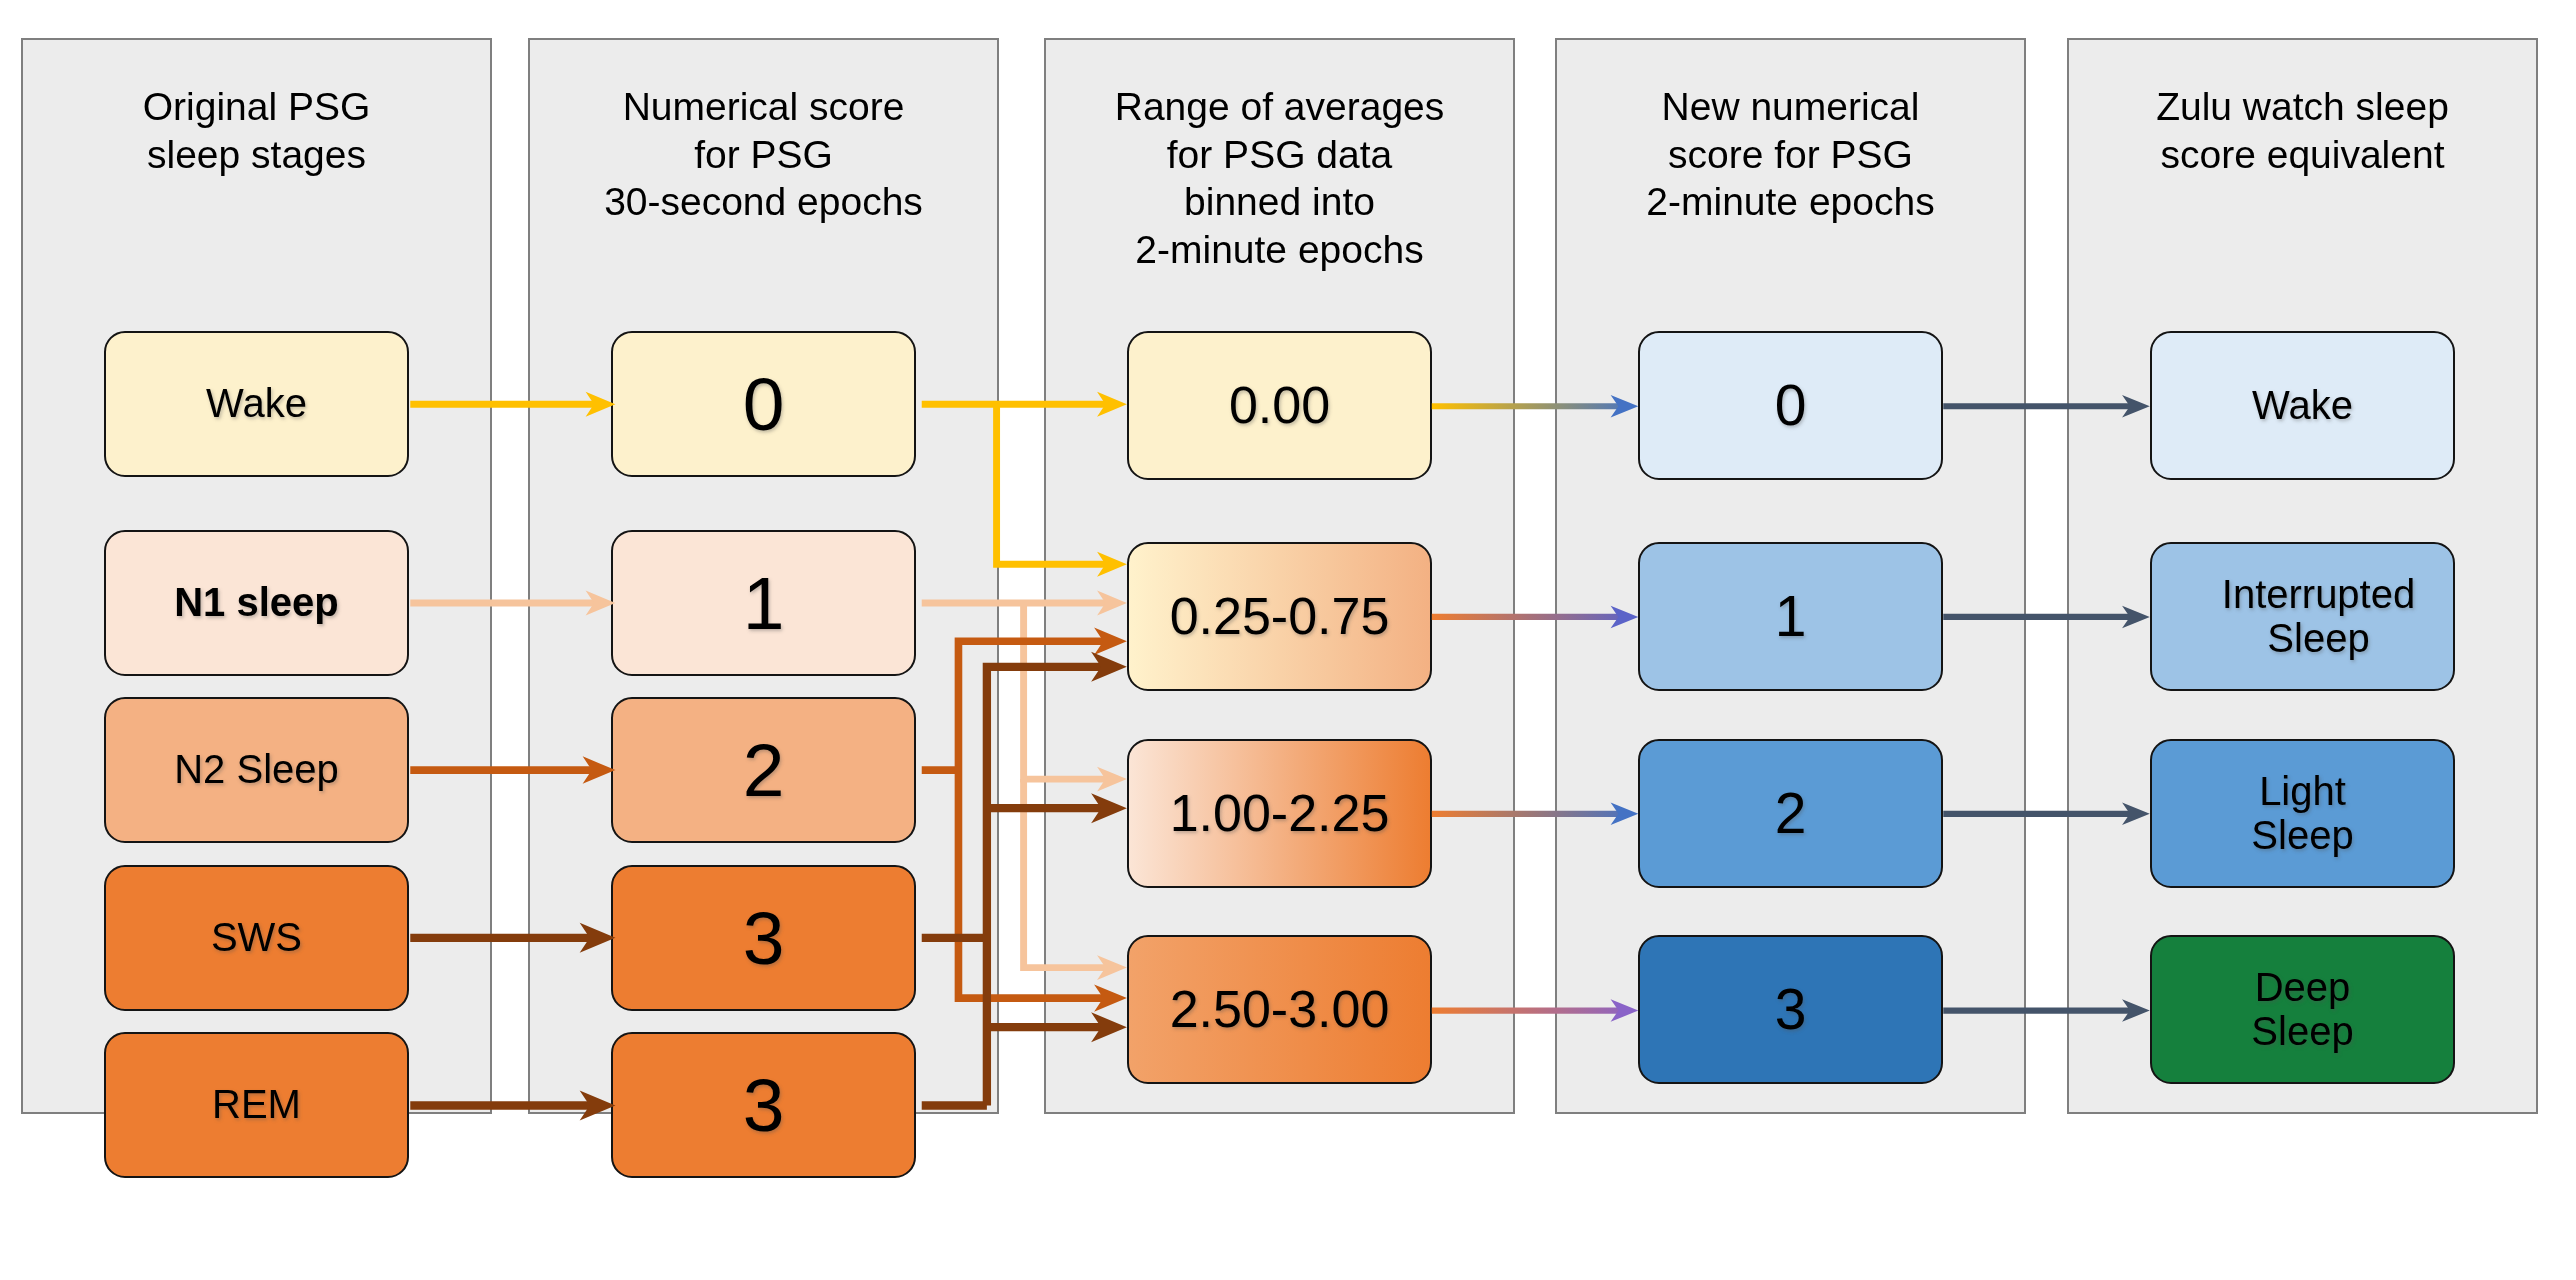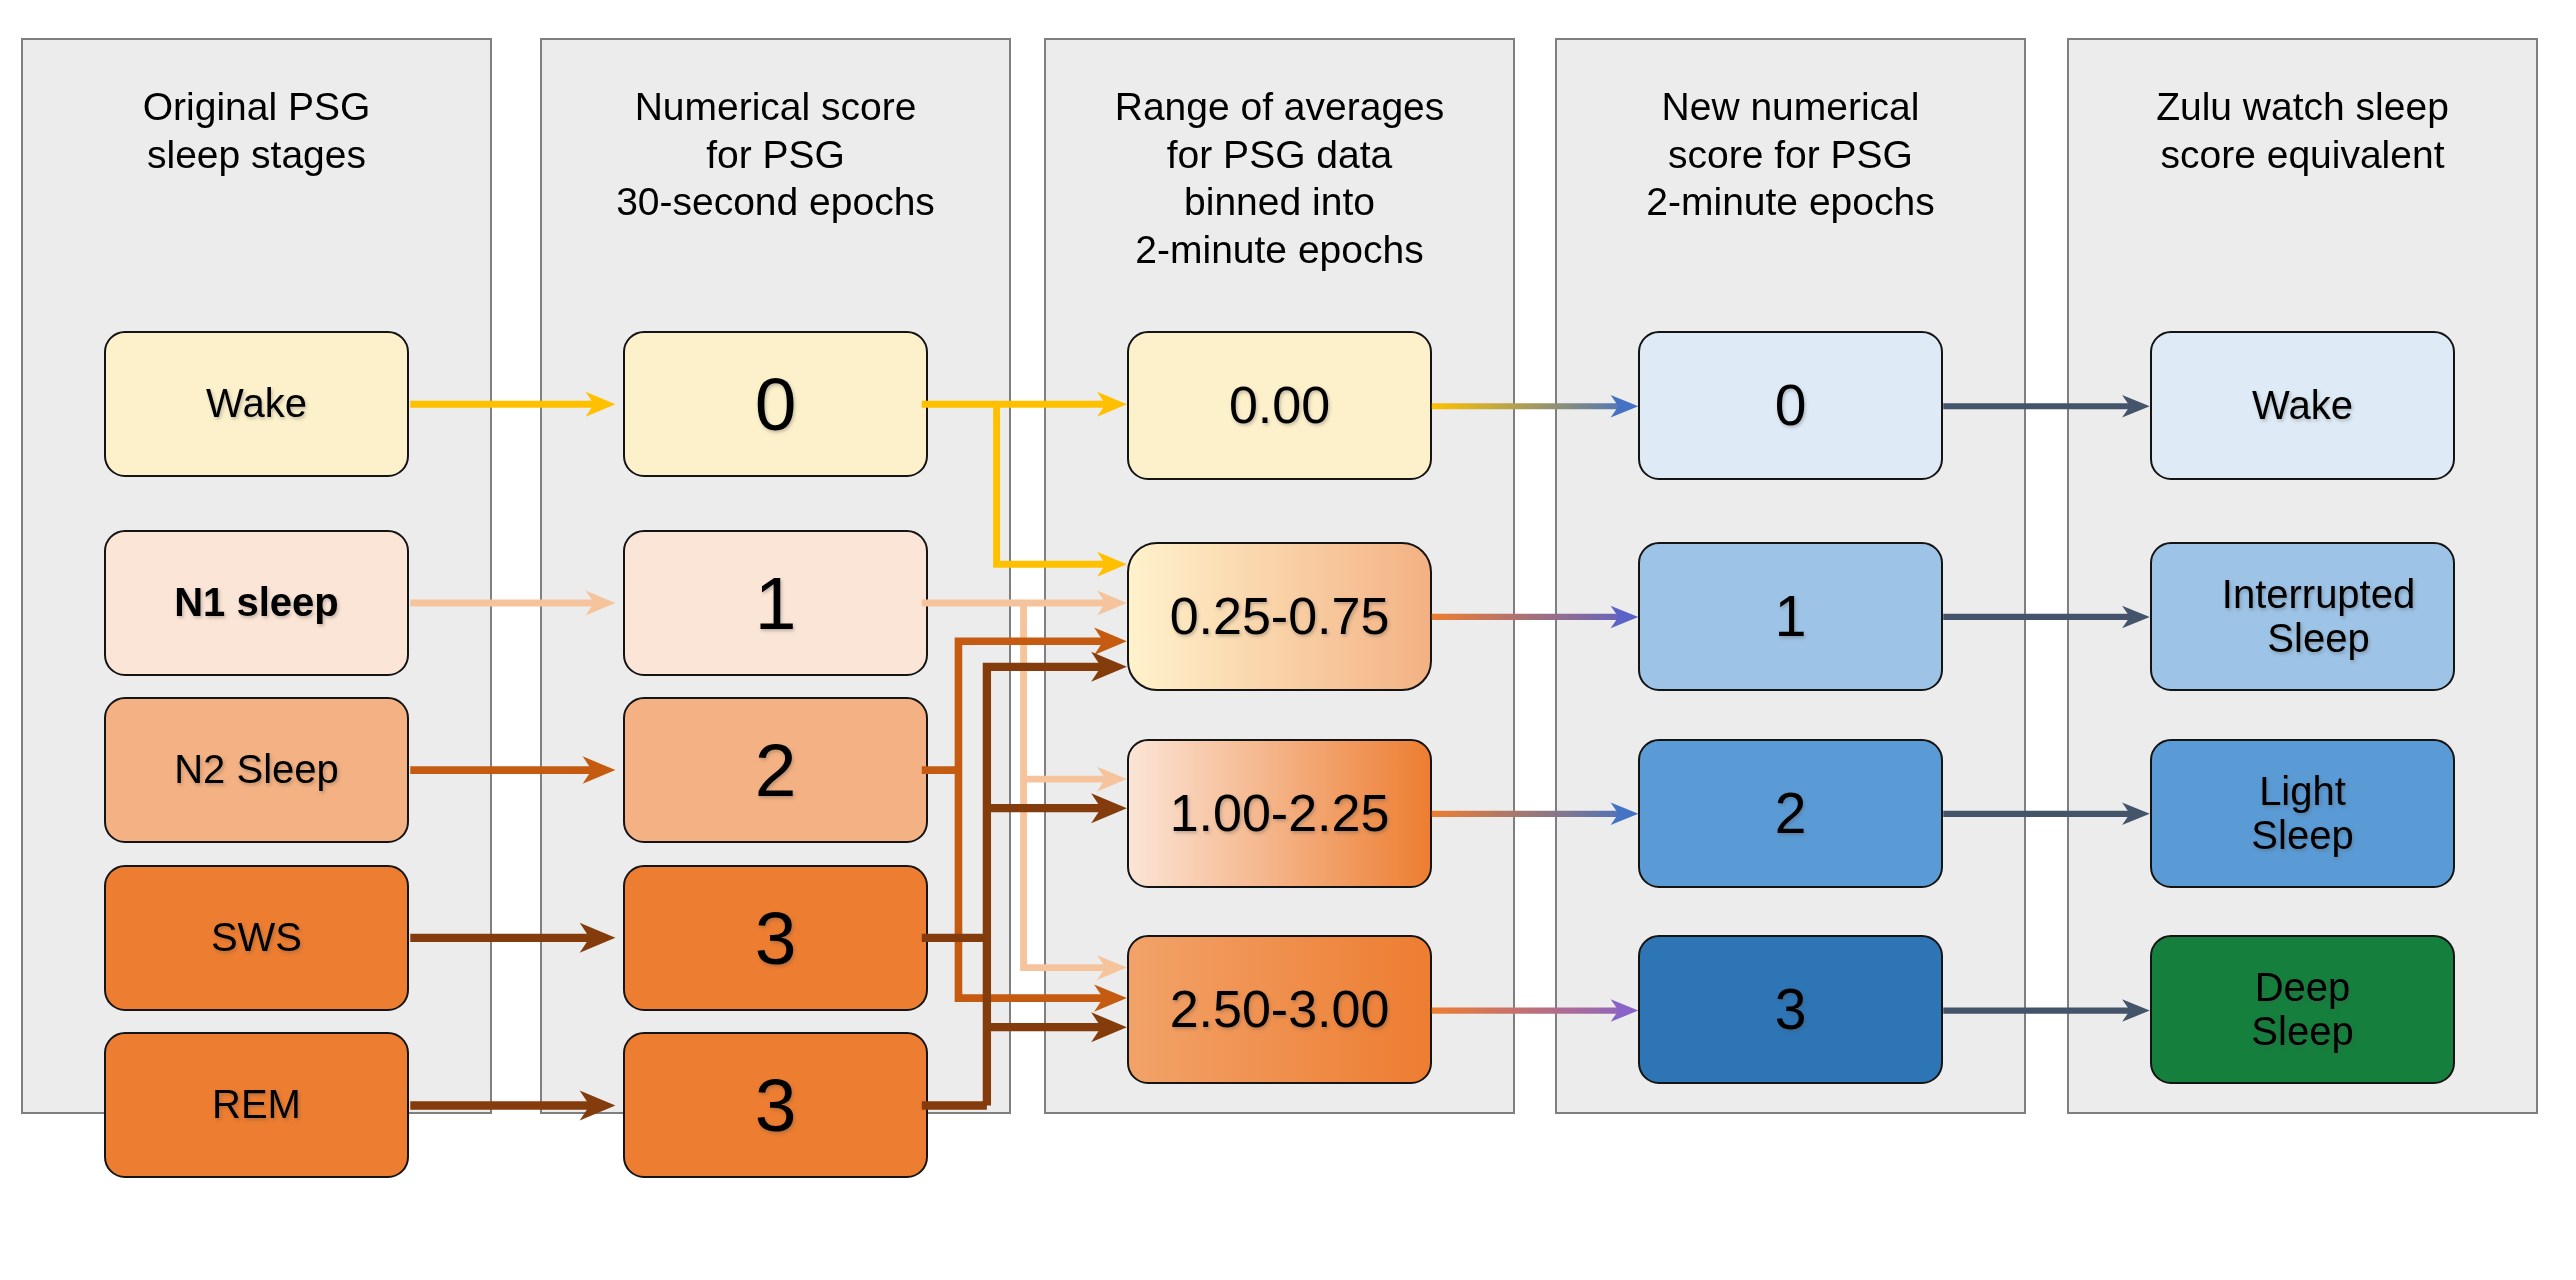--- a/index.html
+++ b/index.html
@@ -44,38 +44,38 @@
   <section class="panel" style="left:21px">
     <div class="panel-header">Original PSG
 sleep stages</div>
     <div class="box h5 r5-1" style="background: rgb(253, 241, 204);">Wake</div>
     <div class="box h5 r5-2" style="background: rgb(251, 229, 214); font-weight: bold;">N1 sleep</div>
     <div class="box h5 r5-3" style="background: rgb(244, 177, 131);">N2 Sleep</div>
     <div class="box h5 r5-4" style="background: rgb(237, 125, 49);">SWS</div>
     <div class="box h5 r5-5" style="background: rgb(237, 125, 49);">REM</div>
   </section>
 
-  <section class="panel" style="left:540px">
+  <section class="panel" style="left:528px">
     <div class="panel-header">Numerical score
 for PSG
 30-second epochs</div>
     <div class="box h5 num2 r5-1" style="background: rgb(253, 241, 204);">0</div>
     <div class="box h5 num2 r5-2" style="background: rgb(251, 229, 214);">1</div>
     <div class="box h5 num2 r5-3" style="background: rgb(244, 177, 131);">2</div>
     <div class="box h5 num2 r5-4" style="background: rgb(237, 125, 49);">3</div>
     <div class="box h5 num2 r5-5" style="background: rgb(237, 125, 49);">3</div>
   </section>
 
   <section class="panel" style="left:1044px">
     <div class="panel-header">Range of averages
 for PSG data
 binned into
 2-minute epochs</div>
     <div class="box h4 rangeLbl r4-1" style="background: rgb(253, 241, 204);">0.00</div>
-    <div class="box h4 rangeLbl r4-2" style="background: linear-gradient(90deg, rgb(255, 242, 204), rgb(243, 177, 131)); border-radius: 30px;">0.25-0.75</div>
+    <div class="box h4 rangeLbl r4-2" style="background: linear-gradient(90deg, rgb(255, 242, 204), rgb(243, 177, 131));">0.25-0.75</div>
     <div class="box h4 rangeLbl r4-3" style="background: linear-gradient(90deg, rgb(251, 229, 214), rgb(237, 125, 49));">1.00-2.25</div>
     <div class="box h4 rangeLbl r4-4" style="background: linear-gradient(90deg, rgb(242, 162, 105), rgb(237, 125, 49));">2.50-3.00</div>
   </section>
 
   <section class="panel" style="left:1555px">
     <div class="panel-header">New numerical
 score for PSG
 2-minute epochs</div>
     <div class="box h4 num4 r4-1" style="background: rgb(222, 235, 247);">0</div>
     <div class="box h4 num4 r4-2" style="background: rgb(157, 195, 230);">1</div>

